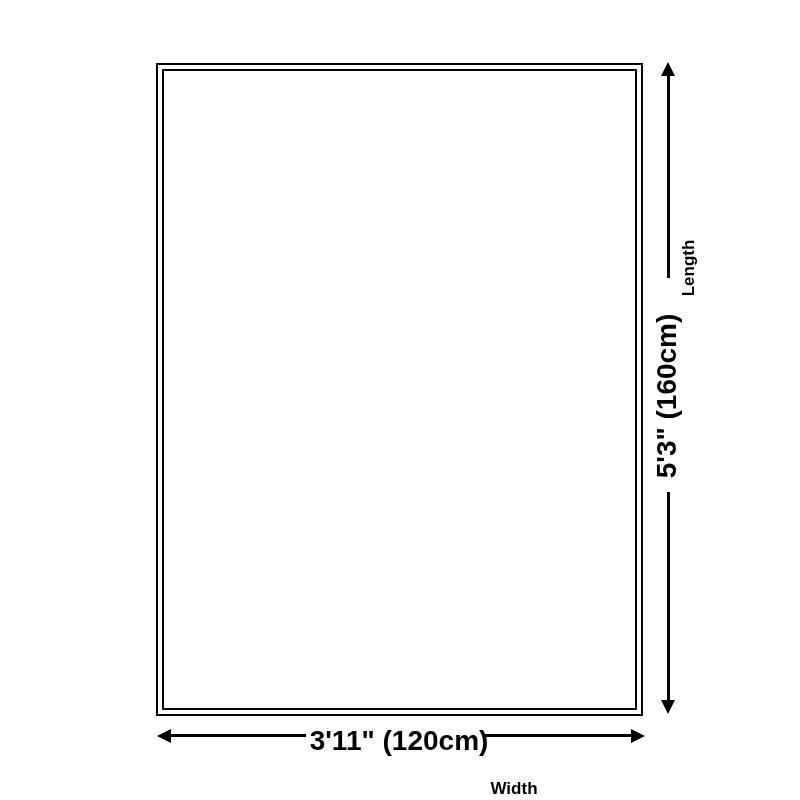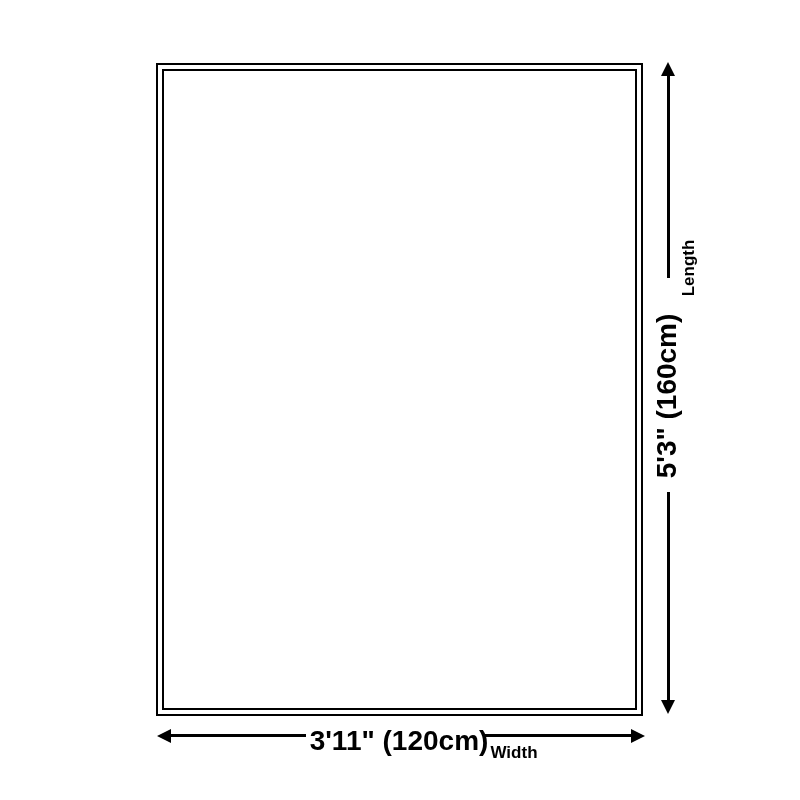--- a/index.html
+++ b/index.html
@@ -71,17 +71,17 @@
     <div class="lbl big vert" style="left:667px;top:396px;">5'3" (160cm)</div>
     <div class="seg" style="left:667px;top:492px;width:3px;height:209px;"></div>
     <div class="ah down" style="left:661px;top:700px;"></div>
   </div>
 
   <div>
     <div class="ah left" style="left:157px;top:729px;"></div>
     <div class="seg" style="left:170px;top:734px;width:136px;height:3px;"></div>
     <div class="lbl big" style="left:399px;top:741px;">3'11" (120cm)</div>
     <div class="seg" style="left:485px;top:734px;width:147px;height:3px;"></div>
-    <div class="lbl small" style="left:514px;top:752px;">Width</div>
+    <div class="lbl small" style="left:514px;top:788px;">Width</div>
     <div class="ah right" style="left:631px;top:729px;"></div>
   </div>
 
 </div>
 
 </body></html>

